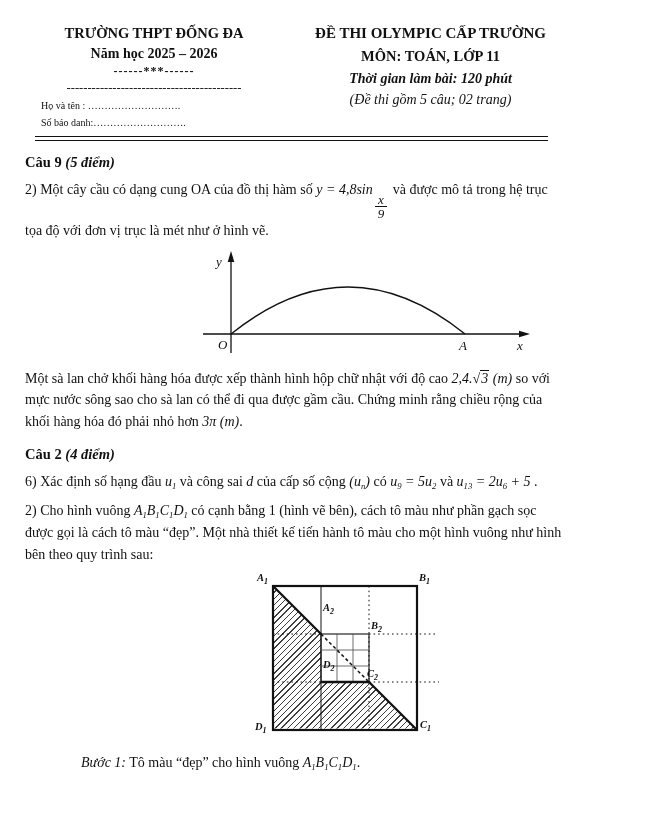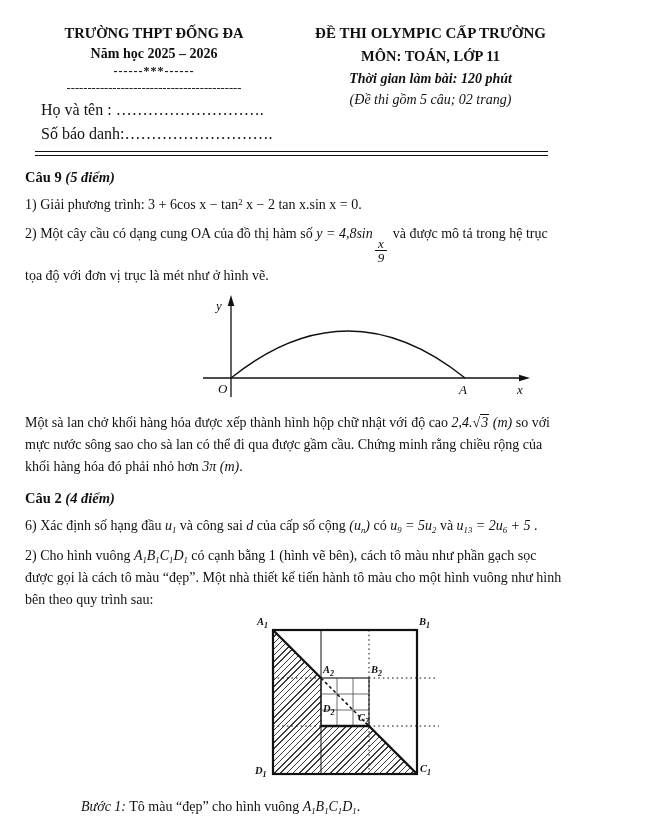--- a/index.html
+++ b/index.html
@@ -8,21 +8,21 @@
   .page{box-sizing:border-box;width:593px;height:838px;padding:24px 25px 0 25px;}
 
   
   .header{display:grid;grid-template-columns:258px 1fr;column-gap:10px;}
   .h-left,.h-right{text-align:center;font-size:14px;line-height:1.25;}
   .school{font-weight:bold;font-size:14.5px;}
   .year{font-weight:bold;margin-top:3px;}
   .stars{font-weight:bold;font-size:12px;margin-top:1px;letter-spacing:1px;}
   .sig{margin-top:4px;font-size:13.5px;}
   .dashline{margin-top:2px;font-size:12.5px;white-space:nowrap;overflow:hidden;}
-  .fill-line{text-align:left;padding-left:16px;font-size:16px;margin-top:4px;}
+  .fill-line{text-align:left;padding-left:16px;font-size:10px;margin-top:4px;}
   .exam-title{font-weight:bold;font-size:15px;}
   .subject{font-weight:bold;font-size:14.5px;margin-top:4px;}
   .duration{font-weight:bold;font-style:italic;font-size:14px;margin-top:5px;}
   .pages{font-style:italic;font-size:14px;margin-top:4px;}
   .double-rule{height:2.5px;border-top:1.6px solid #111;border-bottom:1.6px solid #111;
                margin:7px 20px 0 10px;}
 
   
   .qhead{font-size:14.5px;margin:13px 0 2px;}
   .qhead .t{font-weight:bold;}
@@ -79,24 +79,20 @@
       <div class="pages">(Đề thi gồm 5 câu; 02 trang)</div>
     </div>
   </div>
   <div class="double-rule"></div>
 
   <div class="qhead">
     <span class="t">Câu 9</span>
     <span class="pts">(5 điểm)</span>
   </div>
 
-  <p class="line">
-    <span>1) Giải phương trình:</span>
-    <span class="mu">3 + 6cos x − tan<sup>2</sup> x − 2 tan x.sin x = 0</span><span>.</span>
-  </p>
 
   <p class="line">
     <span>2) Một cây cầu có dạng cung OA của đồ thị hàm số</span>
     <span class="m"><span>y = 4,8sin</span><span class="frac">
           <span class="num">x</span>
           <span class="den">9</span>
         </span></span>
     <span>và được mô tả trong hệ trục tọa độ với đơn vị trục là mét như ở hình vẽ.</span>
   </p>
 
@@ -164,24 +160,24 @@
       <line x1="50" y1="82" x2="98" y2="82" stroke="#494949" stroke-width="0.8"></line>
       <line x1="50" y1="98" x2="99" y2="98" stroke="#111" stroke-width="2.4"></line>
       <line x1="50" y1="50" x2="98" y2="98" stroke="#111" stroke-width="1.5" stroke-dasharray="3.2 2.6"></line>
       <line x1="2.5" y1="2.5" x2="50" y2="50" stroke="#111" stroke-width="2.3"></line>
       <line x1="98" y1="98" x2="145.5" y2="145.5" stroke="#111" stroke-width="2.3"></line>
     </svg>
     <span class="vlabel" style="left:0px;top:-1px;">A<sub>1</sub></span>
     <span class="vlabel" style="left:162px;top:-1px;">B<sub>1</sub></span>
     <span class="vlabel" style="left:-2px;top:148px;text-align:center;">D<sub>1</sub></span>
     <span class="vlabel" style="left:163px;top:146px;">C<sub>1</sub></span>
-    <span class="vlabel" style="left:66px;top:47px;">A<sub>2</sub></span>
+    <span class="vlabel" style="left:66px;top:29px;">A<sub>2</sub></span>
     <span class="vlabel" style="left:114px;top:47px;">B<sub>2</sub></span>
     <span class="vlabel" style="left:66px;top:86px;">D<sub>2</sub></span>
-    <span class="vlabel" style="left:101px;top:95px;">C<sub>2</sub></span>
+    <span class="vlabel" style="left:110px;top:95px;">C<sub>2</sub></span>
   </div>
 
   <p class="step">
     <span class="lead">Bước 1:</span>
     <span>Tô màu “đẹp” cho hình vuông</span>
     <span class="m">A<sub>1</sub>B<sub>1</sub>C<sub>1</sub>D<sub>1</sub></span><span>.</span>
   </p>
 
 </div>
 

